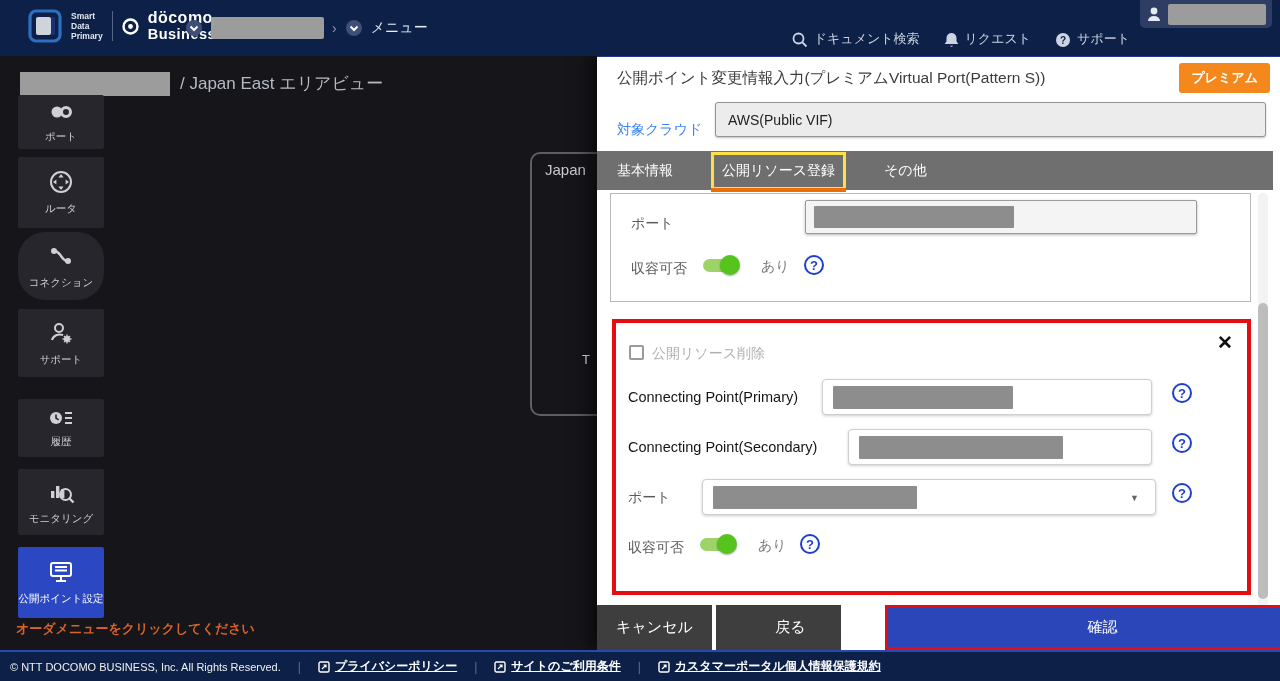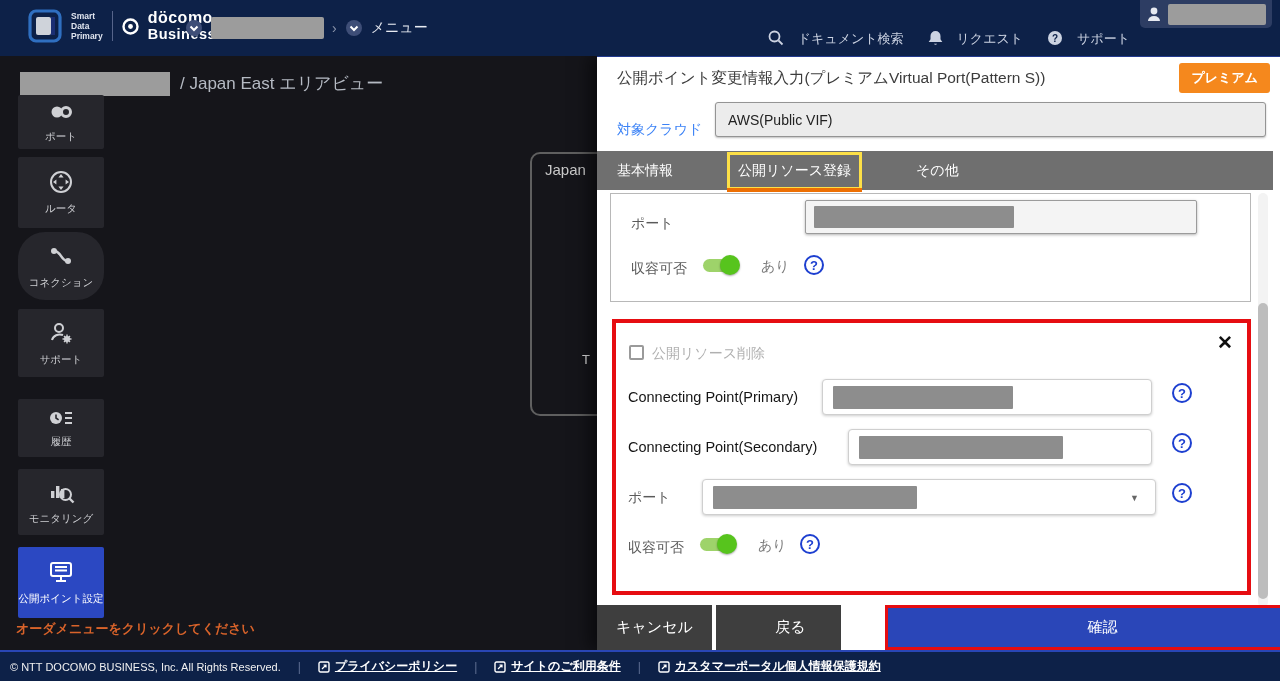--- a/index.html
+++ b/index.html
@@ -12,21 +12,21 @@
   .brand { position:absolute; left:28px; top:9px; display:flex; align-items:center; gap:9px; }
   .brand-txt { color:#dfe4ee; font-size:8.5px; line-height:10px; font-weight:bold; }
   .brand-div { width:1px; height:30px; background:#5a6residual; background:#56648a; }
   .docomo { color:#fff; font-weight:bold; line-height:16px; font-size:16px; letter-spacing:.5px; display:flex; flex-direction:column; align-items:flex-start; }
   .docomo .l2 { font-size:14.5px; }
   .crumbchip { position:absolute; left:185px; top:17px; display:flex; align-items:center; gap:8px; }
   .redact { background:#9c9c9c; border-radius:2px; }
   .crumb-sep { color:#8b95ab; font-size:14px; }
   .chip-label { color:#e8ebf2; font-size:14px; }
   .tb-right { position:absolute; right:150px; bottom:8px; display:flex; gap:24px; align-items:center; }
-  .tb-item { display:flex; gap:14px; align-items:flex-start; color:#ccd3e2; font-size:13px; }
+  .tb-item { display:flex; gap:6px; align-items:flex-end; color:#ccd3e2; font-size:13px; }
   .userchip { position:absolute; right:8px; top:0; width:132px; height:28px; background:#2d3d63;
               border-radius:0 0 5px 5px; display:flex; align-items:center; gap:6px; padding:0 6px; }
 
   
   .canvas { position:absolute; left:0; top:56px; width:1280px; height:594px; background:#15151a; }
   .bc-redact { position:absolute; left:20px; top:16px; width:150px; height:24px; background:#9c9c9c; }
   .bc-text { position:absolute; left:180px; top:16px; color:#b5bac3; font-size:17px; }
   .areabox { position:absolute; left:530px; top:96px; width:152px; height:264px;
              border:2px solid #5f5f5f; border-radius:10px; color:#c9c9c9; font-size:15px; }
   .areabox .ttl { position:absolute; left:13px; top:7px; }
@@ -43,21 +43,21 @@
   .dialog { position:absolute; left:597px; top:55px; width:683px; height:595px; background:#fff;
             border-top:2px solid #223a8f; box-shadow:-8px 0 16px rgba(0,0,0,.5); z-index:20; }
   .dlg-title { position:absolute; left:20px; top:11px; font-size:15.5px; color:#3c3c3c; }
   .badge { position:absolute; right:10px; top:6px; background:#f5881d; color:#fff; font-weight:bold;
            font-size:13px; padding:6px 12px; border-radius:3px; }
   .cloud-label { position:absolute; left:20px; top:64px; font-size:14px; color:#3b82f6; }
   .cloud-input { position:absolute; left:118px; top:45px; width:551px; height:35px; background:#ececec;
                  border:1px solid #949494; border-radius:3px; box-shadow:0 1px 2px rgba(0,0,0,.25);
                  font-size:14px; color:#222; display:flex; align-items:center; padding-left:12px; }
   .tabs { position:absolute; left:0; top:94px; width:676px; height:39px; background:#6f6f6f;
-          display:flex; align-items:center; padding-left:20px; gap:54px; color:#fff; font-size:14px; }
+          display:flex; align-items:center; padding-left:20px; gap:38px; color:#fff; font-size:14px; }
   .tab { cursor:pointer; }
   .tab-active { position:relative; border:3px solid #fde047; padding:7px 8px; }
   .tab-active::after { content:""; position:absolute; left:-3px; right:-3px; bottom:-5px; height:4px; background:#ed6f03; }
 
   .box1 { position:absolute; left:13px; top:136px; width:641px; height:109px; border:1px solid #b8b8b8; background:#fff; }
   .flabel { position:absolute; font-size:14px; color:#5a5a5a; }
   .blabel { position:absolute; font-size:14.5px; color:#151515; }
   .inp { position:absolute; background:#f4f4f4; border:1px solid #9b9b9b; border-radius:2px;
          box-shadow:0 1px 3px rgba(0,0,0,.3); }
   .inp2 { position:absolute; background:#fff; border:1px solid #cfcfcf; border-radius:4px;

